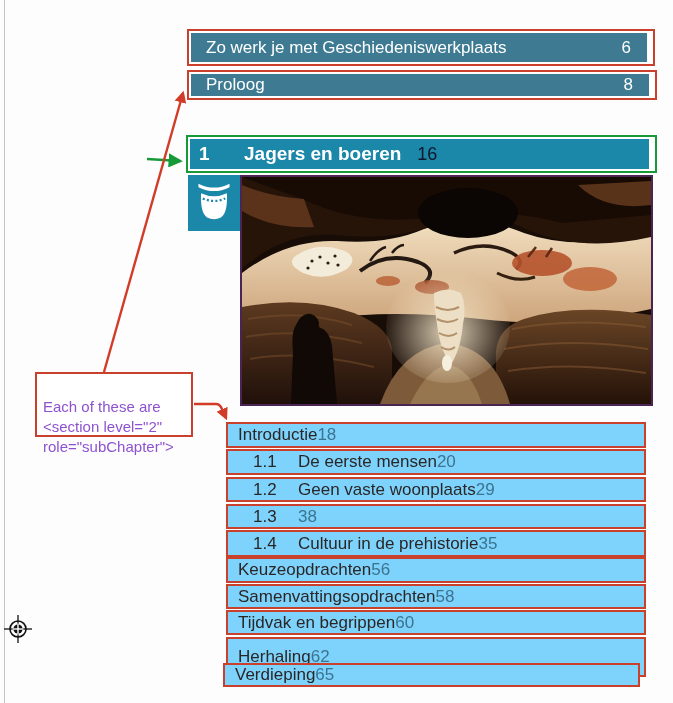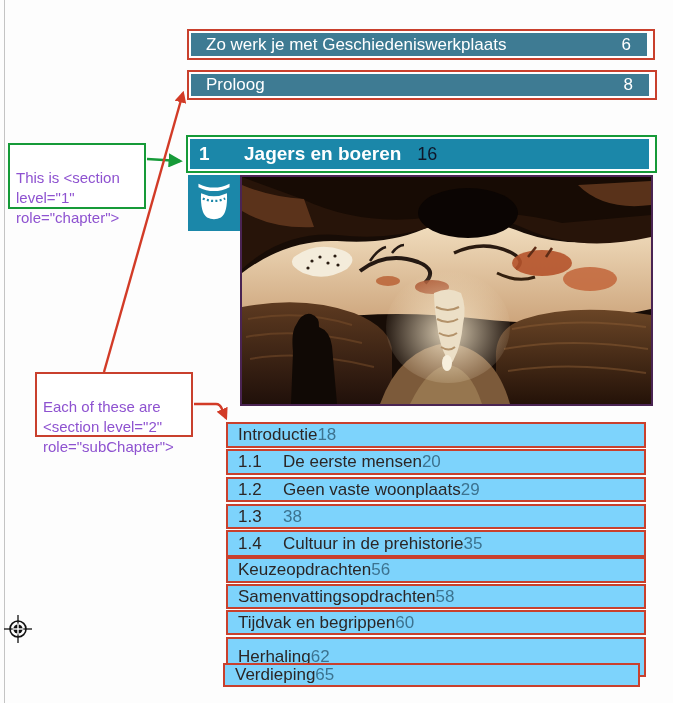--- a/index.html
+++ b/index.html
@@ -38,21 +38,21 @@
     border:2px solid #4a2453;box-sizing:content-box;overflow:hidden;background:#170c06;
   }
   .cave svg{display:block;width:100%;height:100%;}
 
   
   .row{
     position:absolute;left:226px;width:420px;height:26px;border:2px solid #c9402d;
     box-sizing:border-box;background:#7dd3fc;display:flex;align-items:center;
     font-size:17px;color:#2b2626;padding-left:10px;
   }
-  .row .num{width:45px;flex:none;}
+  .row .num{width:45px;flex:none;margin-left:15px;}
   .row .num:empty{display:none;}
   .row .pg{color:#3c7390;}
 
   
   .note{
     position:absolute;box-sizing:border-box;background:#fff;color:#8e52d0;
     font-size:15px;line-height:20px;padding:3px 6px;white-space:pre-line;
   }
   .note-green{border:2px solid #169a38;}
   .note-red{border:2px solid #c9402d;}
@@ -60,21 +60,21 @@
   .overlay{position:absolute;left:0;top:0;width:673px;height:703px;pointer-events:none;}
   .regmark{position:absolute;left:3px;top:614px;width:30px;height:30px;}
 </style>
 </head>
 <body>
 
 <div class="page">
 
   <div class="page-edge"></div>
 
-  <div class="red-frame" style="left:187px;top:29px;width:468px;height:31px">
+  <div class="red-frame" style="left:187px;top:29px;width:468px;height:37px">
     <div class="bar-fill">
       <span class="lbl">Zo werk je met Geschiedeniswerkplaats</span>
       <span class="pg">6</span>
     </div>
   </div>
 
   <div class="red-frame" style="left:187px;top:70px;width:470px;height:30px">
     <div class="bar-fill">
       <span class="lbl">Proloog</span>
       <span class="pg">8</span>
@@ -210,25 +210,20 @@
 
     <span class="lbl">Herhaling</span>
     <span class="pg">62</span>
   </div>
   <div class="row" style="top:663px;left:223px;width:417px;height:24px">
 
     <span class="lbl">Verdieping</span>
     <span class="pg">65</span>
   </div>
 
-  <div class="note note-green" style="left:8px;top:143px;width:138px;height:66px">
-    <span>This is &lt;section
-level="1"
-role="chapter"&gt;</span>
-  </div>
   <div class="note note-red" style="left:35px;top:372px;width:158px;height:65px">
     <span>Each of these are
 &lt;section level="2"
 role="subChapter"&gt;</span>
   </div>
 
   <div class="regmark">
     <svg width="30" height="30" viewBox="0 0 30 30">
       <line x1="15" y1="1" x2="15" y2="29" stroke="#111" stroke-width="1.3"></line>
       <line x1="1" y1="15" x2="29" y2="15" stroke="#111" stroke-width="1.3"></line>

